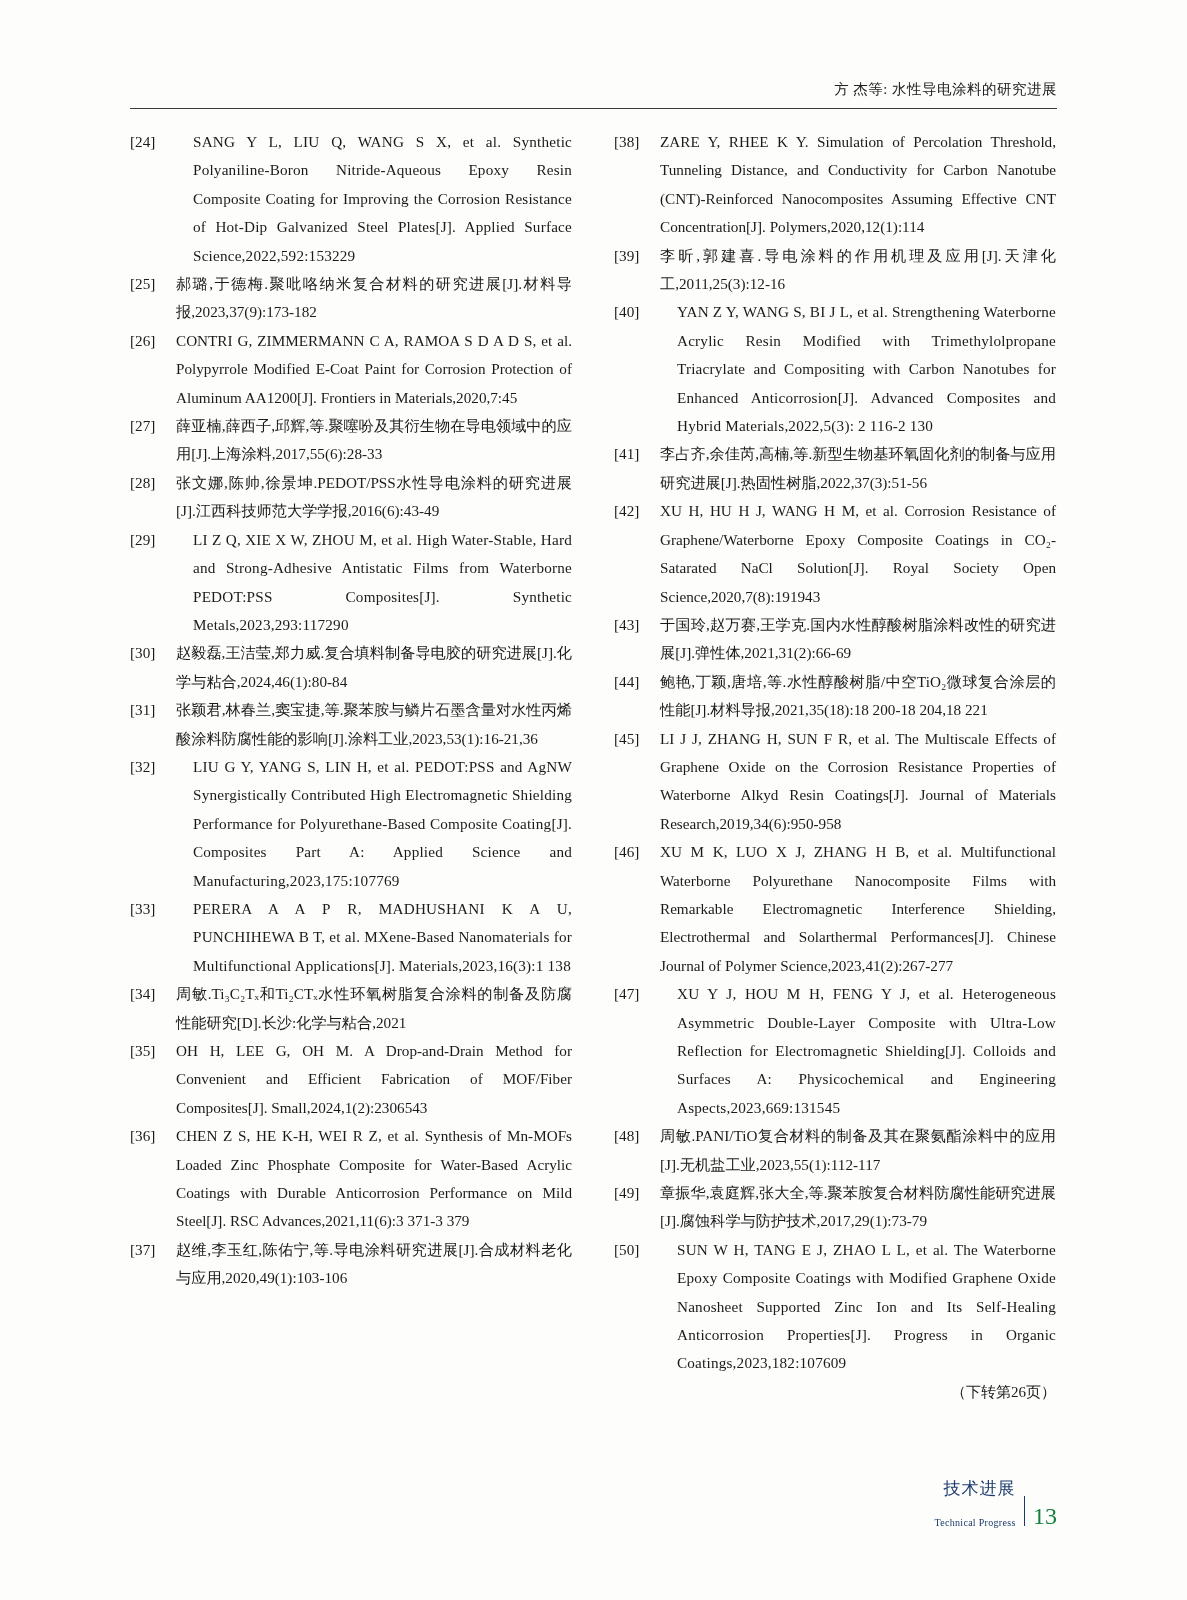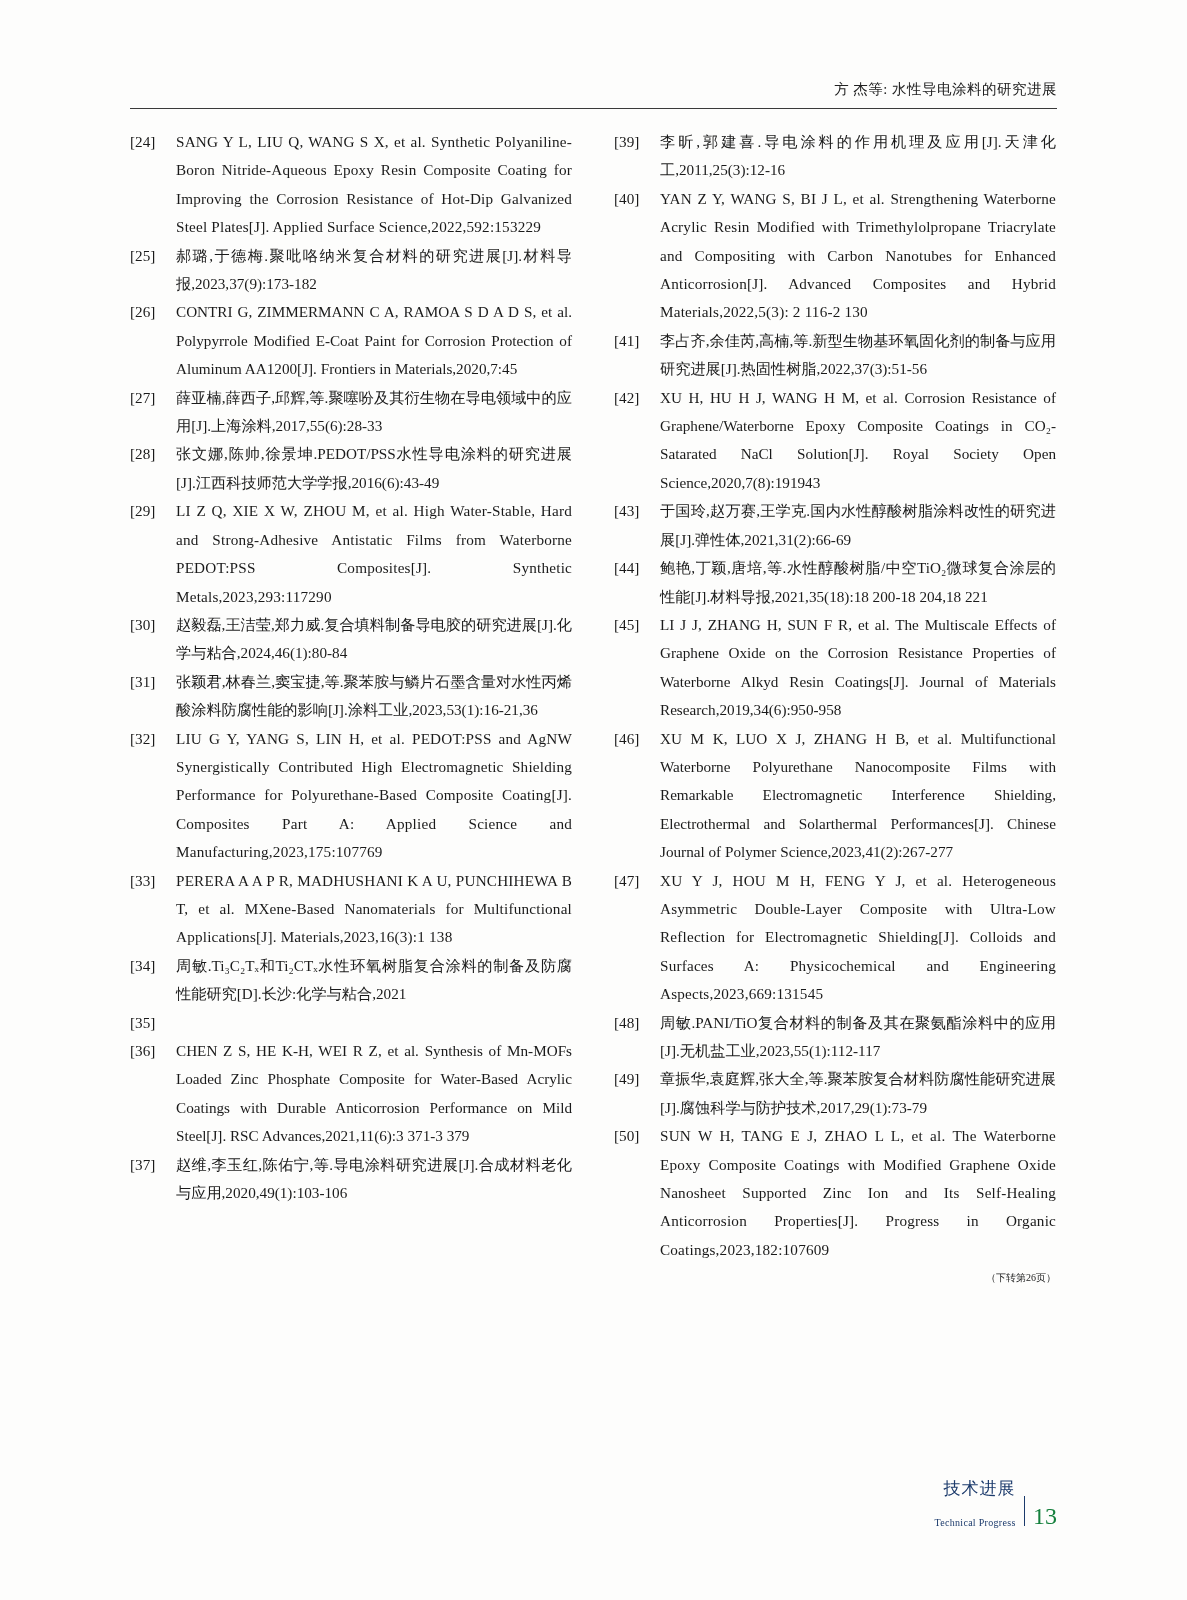--- a/index.html
+++ b/index.html
@@ -71,24 +71,25 @@
   .ref-body {
     flex: 1 1 auto;
     text-align: justify;
     text-justify: inter-character;
     text-align-last: left;
     word-break: break-word;
     hyphens: none;
   }
   .ref-body.spread {
     letter-spacing: 0.2px;
+    margin-left: 17px;
   }
   .tail-note {
     text-align: right;
-    font-size: 10px;
+    font-size: 15px;
     line-height: 28.4px;
   }
   
   .footer {
     position: absolute;
     right: 130px;
     bottom: 72px;
     display: flex;
     align-items: flex-end;
     gap: 4px;
@@ -173,32 +174,37 @@
       <div class="ref">
         <span class="ref-num">[33]</span>
         <span class="ref-body spread">PERERA A A P R, MADHUSHANI K A U, PUNCHIHEWA B T, et al. MXene-Based Nanomaterials for Multifunctional Applications[J]. Materials,2023,16(3):1 138</span>
       </div>
       <div class="ref">
         <span class="ref-num">[34]</span>
         <span class="ref-body">周敏.Ti₃C₂Tₓ和Ti₂CTₓ水性环氧树脂复合涂料的制备及防腐性能研究[D].长沙:化学与粘合,2021</span>
       </div>
       <div class="ref">
         <span class="ref-num">[35]</span>
+        <span class="ref-body">OH H, LEE G, OH M. A Drop-and-Drain Method for Convenient and Efficient Fabrication of MOF/Fiber Composites[J]. Small,2024,1(2):2306543</span>
       </div>
       <div class="ref">
         <span class="ref-num">[36]</span>
         <span class="ref-body">CHEN Z S, HE K-H, WEI R Z, et al. Synthesis of Mn-MOFs Loaded Zinc Phosphate Composite for Water-Based Acrylic Coatings with Durable Anticorrosion Performance on Mild Steel[J]. RSC Advances,2021,11(6):3 371-3 379</span>
       </div>
       <div class="ref">
         <span class="ref-num">[37]</span>
         <span class="ref-body">赵维,李玉红,陈佑宁,等.导电涂料研究进展[J].合成材料老化与应用,2020,49(1):103-106</span>
       </div>
     </div>
 
     <div class="col">
+      <div class="ref">
+        <span class="ref-num">[38]</span>
+        <span class="ref-body">ZARE Y, RHEE K Y. Simulation of Percolation Threshold, Tunneling Distance, and Conductivity for Carbon Nanotube (CNT)-Reinforced Nanocomposites Assuming Effective CNT Concentration[J]. Polymers,2020,12(1):114</span>
+      </div>
       <div class="ref">
         <span class="ref-num">[39]</span>
         <span class="ref-body">李昕,郭建喜.导电涂料的作用机理及应用[J].天津化工,2011,25(3):12-16</span>
       </div>
       <div class="ref">
         <span class="ref-num">[40]</span>
         <span class="ref-body spread">YAN Z Y, WANG S, BI J L, et al. Strengthening Waterborne Acrylic Resin Modified with Trimethylolpropane Triacrylate and Compositing with Carbon Nanotubes for Enhanced Anticorrosion[J]. Advanced Composites and Hybrid Materials,2022,5(3): 2 116-2 130</span>
       </div>
       <div class="ref">
         <span class="ref-num">[41]</span>

